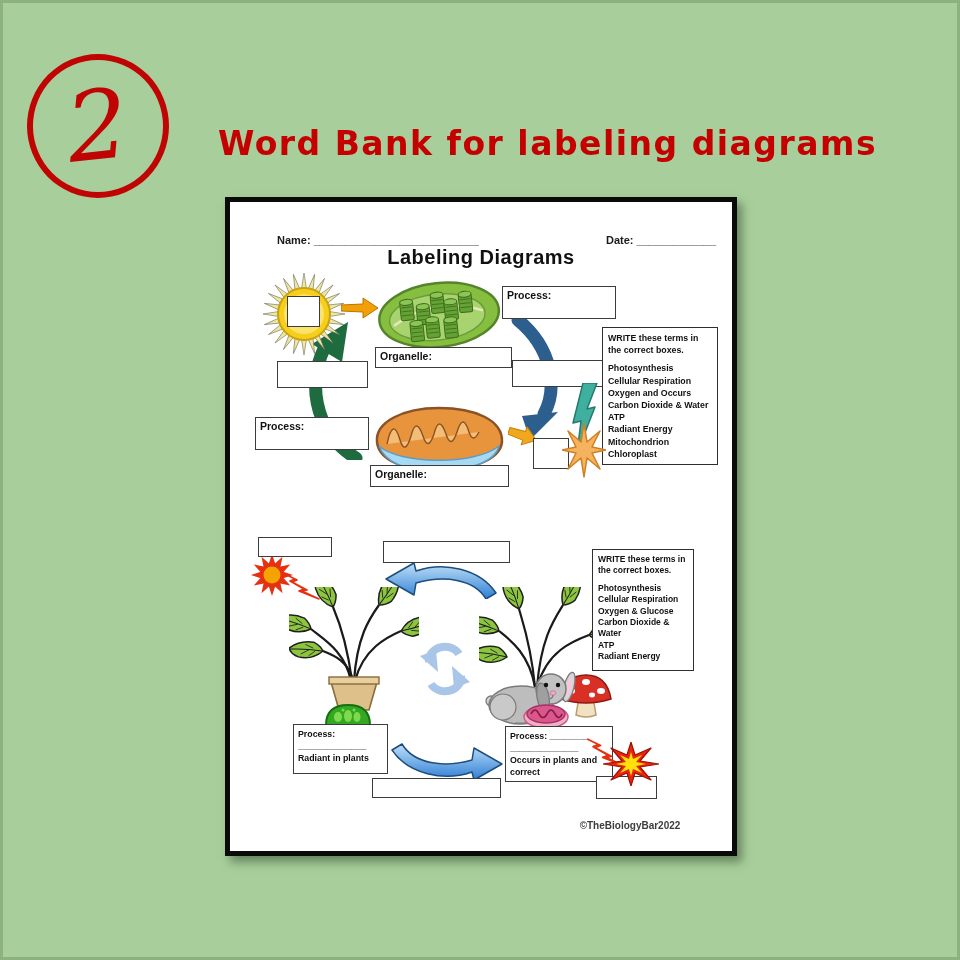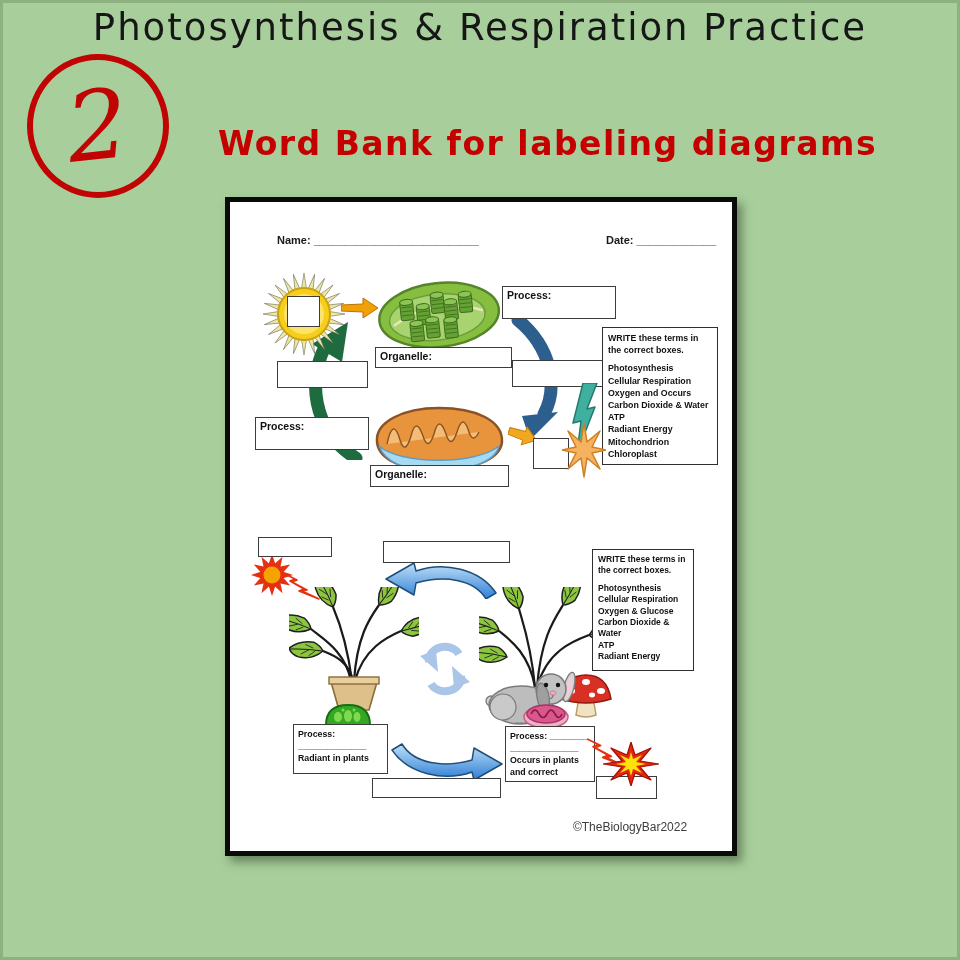--- a/index.html
+++ b/index.html
@@ -32,37 +32,37 @@
   .abox{position:absolute;background:#fff;border:1.6px solid #3c3c3c;}
   .lbl{position:absolute;background:#fff;border:1.6px solid #3c3c3c;font-weight:700;
        font-size:10.5px;color:#111;padding:2px 4px;}
   .pbox{position:absolute;background:#fff;border:1.6px solid #3c3c3c;font-weight:700;
         font-size:8.8px;line-height:12px;color:#111;padding:3px 4px;}
   .wb{position:absolute;background:#fff;border:1.6px solid #2e2e2e;font-weight:700;color:#111;}
   #wb1{left:372px;top:125px;width:116px;height:138px;padding:4px 5px;font-size:8.8px;line-height:12.2px;}
   #wb2{left:362px;top:347px;width:102px;height:122px;padding:4px 5px;font-size:8.5px;line-height:11.4px;}
   .wb .wb-instr{margin-bottom:6px;}
   .copyright{position:absolute;left:330px;top:618px;width:140px;text-align:center;
-             font-size:12px;font-weight:400;color:#3d3d3d;}
+             font-size:10px;font-weight:700;color:#3d3d3d;}
 </style>
 </head>
 <body>
 
 <div class="stage">
 
-  <div class="title1">Photosynthesis &amp; Respiration Practice</div>
   <div class="badge">
     <span>2</span>
   </div>
   <div class="subtitle">Word Bank for labeling diagrams</div>
 
   <div class="sheet">
 
     <div class="hdr" style="left:47px;top:32px;">Name: ___________________________</div>
     <div class="hdr" style="left:355px;top:32px;padding-left:21px;">Date: _____________</div>
+    <div class="sheet-title">Labeling Diagrams</div>
 
     <svg class="abs" style="left:72px;top:118px;" width="80" height="140" viewBox="0 0 80 140">
       <path d="M54,138 C10,112 4,56 26,22" fill="none" stroke="#1d6b3f" stroke-width="13" stroke-linecap="round"></path>
       <polygon points="10,24 46,2 40,42" fill="#1d6b3f"></polygon>
     </svg>
 
     <svg class="abs" style="left:280px;top:112px;" width="52" height="128" viewBox="0 0 52 128">
       <path d="M8,6 C42,34 48,74 34,100" fill="none" stroke="#2d5f8e" stroke-width="13" stroke-linecap="round"></path>
       <polygon points="48,98 12,102 20,126" fill="#2d5f8e"></polygon>
     </svg>
@@ -312,21 +312,21 @@
     </svg>
 
     <div class="abox" style="left:28px;top:335px;width:74px;height:20px;"></div>
     <div class="abox" style="left:153px;top:339px;width:127px;height:22px;"></div>
 
     <div class="pbox" style="left:63px;top:522px;width:95px;height:50px;">
       <div>Process:</div>
       <div>______________</div>
       <div>Radiant in plants</div>
     </div>
-    <div class="pbox" style="left:275px;top:524px;width:90px;height:56px;">
+    <div class="pbox" style="left:275px;top:524px;width:108px;height:56px;">
       <div>Process: ________</div>
       <div>______________</div>
       <div>Occurs in plants and correct</div>
     </div>
 
     <div class="abox" style="left:142px;top:576px;width:129px;height:20px;"></div>
     <div class="abox" style="left:366px;top:574px;width:61px;height:23px;"></div>
 
     <svg class="abs" style="left:357px;top:535px;" width="40" height="30" viewBox="0 0 36 28">
       <polygon points="0,2 12,8 7,10 22,18 17,19 34,27 14,19 19,17 5,9 10,7" fill="#ffd800" stroke="#e53012" stroke-width="1.6" stroke-linejoin="round"></polygon>

